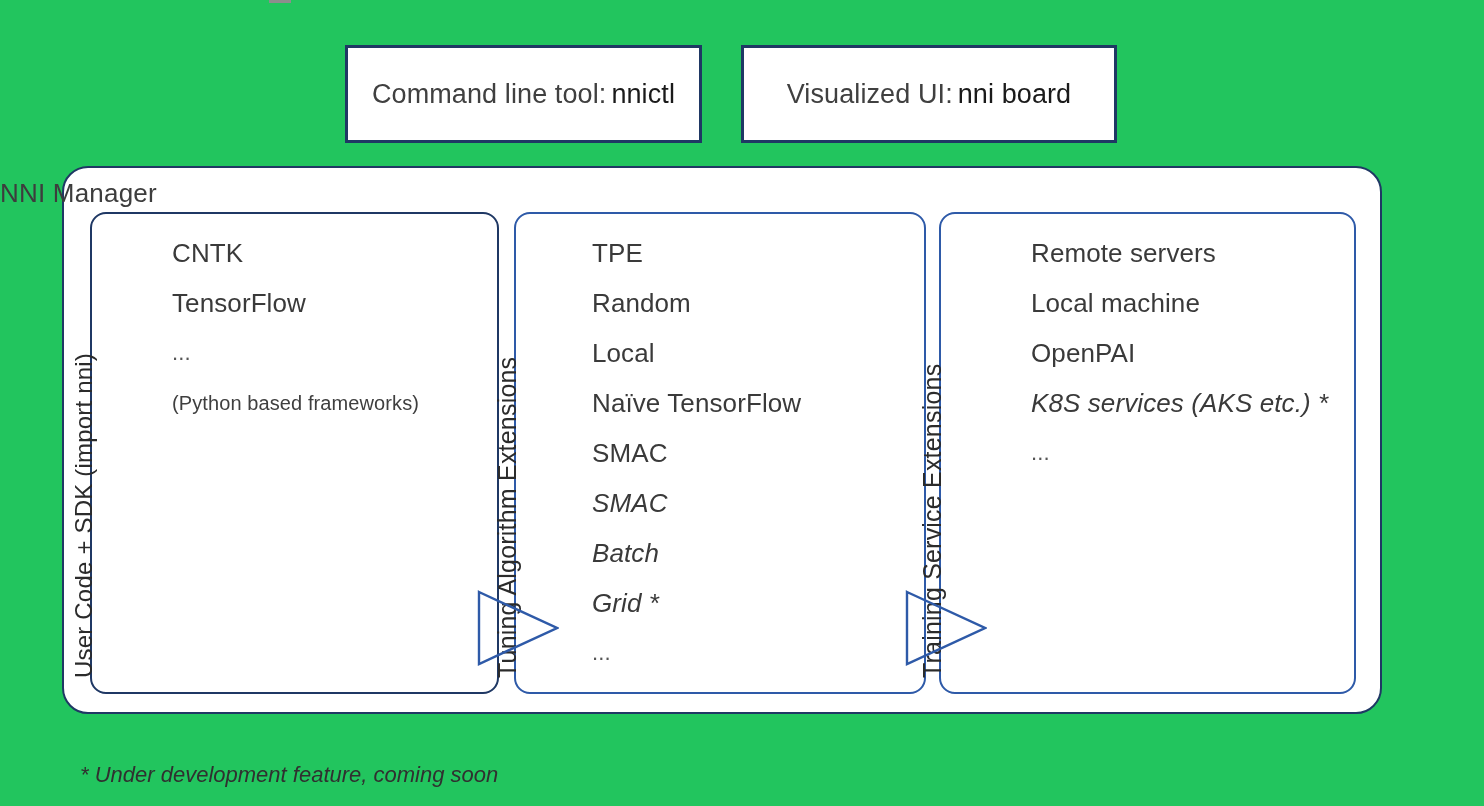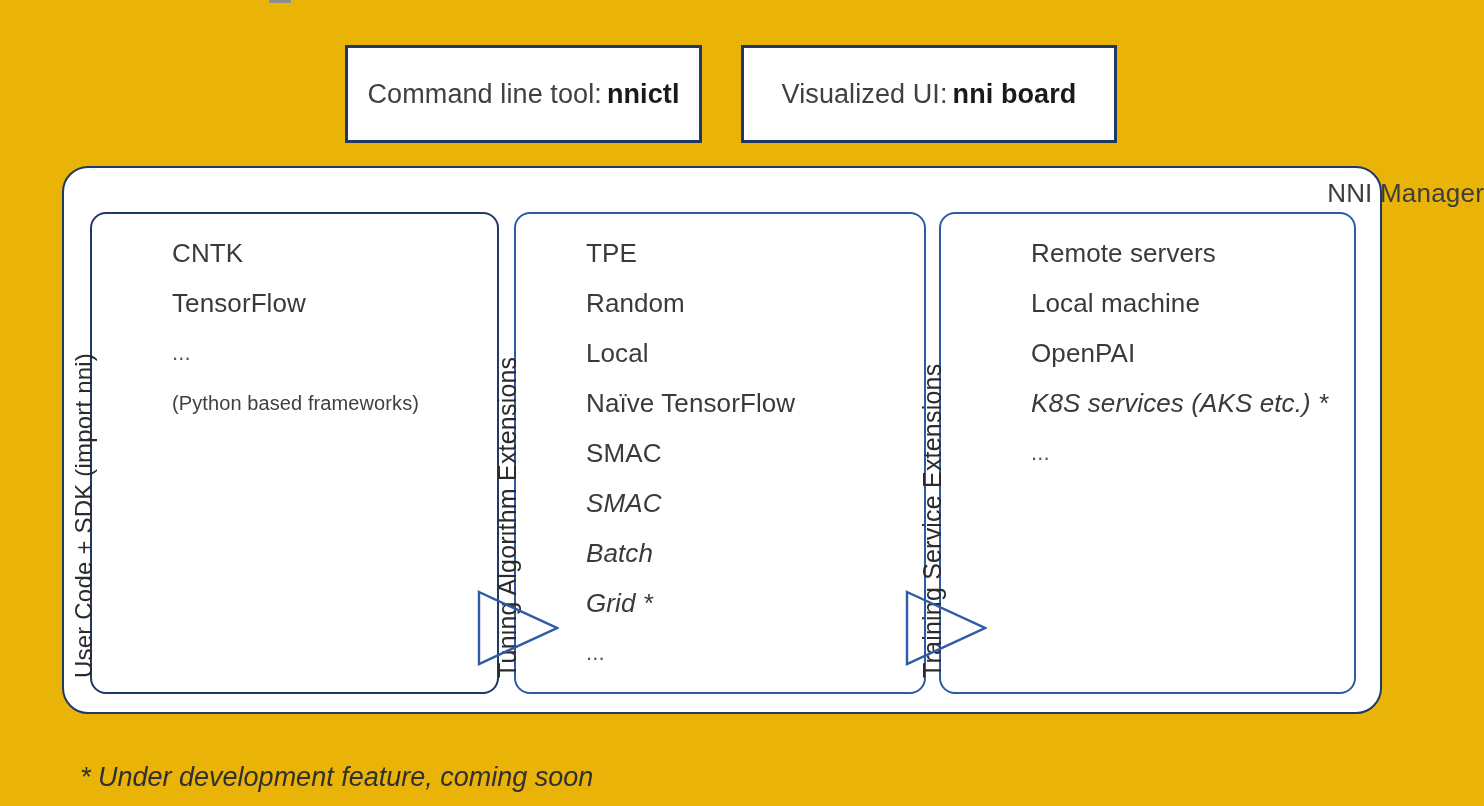--- a/index.html
+++ b/index.html
@@ -9,40 +9,40 @@
     background: #ffffff;
   }
   body {
     font-family: "Liberation Sans", sans-serif;
     color: #262626;
   }
   #canvas {
     position: relative;
     width: 1484px;
     height: 806px;
-    background: #eab308;
+    background: #22c55e;
     overflow: hidden;
   }
 
   
   .toolbox {
     position: absolute;
     box-sizing: border-box;
     border: 3px solid #1F3864;
     background: #ffffff;
     display: flex;
     align-items: center;
     justify-content: center;
     font-size: 27px;
     color: #404040;
     letter-spacing: .1px;
     white-space: nowrap;
   }
   .toolbox .strong {
-    font-weight: bold;
+    font-weight: normal;
     color: #1a1a1a;
     margin-left: 5px;
   }
   #toolbox-cli  { left: 345px; top: 45px;  width: 357px; height: 98px; }
   #toolbox-ui   { left: 741px; top: 45px;  width: 376px; height: 98px; }
 
   
   #manager-outer {
     position: absolute;
     left: 62px;
@@ -52,21 +52,21 @@
     box-sizing: border-box;
     border: 2.5px solid #1F3864;
     border-radius: 26px;
     background: #ffffff;
   }
   #manager-title {
     position: absolute;
     left: 0;
     top: 178px;
     width: 1484px;
-    text-align: right;
+    text-align: left;
     font-size: 26px;
     color: #3d3d3d;
     letter-spacing: .2px;
   }
 
   
   .panel {
     position: absolute;
     box-sizing: border-box;
     border: 2.2px solid #2E5AA8;
@@ -92,21 +92,21 @@
   }
   #panel-user .panel-vlabel { font-size: 24px; }
 
   .panel-list {
     position: absolute;
     left: 82px;
     top: 14px;
     right: 10px;
   }
   #panel-user .panel-list     { left: 80px;  top: 14px; }
-  #panel-tuning .panel-list   { left: 70px;  top: 14px; }
+  #panel-tuning .panel-list   { left: 76px;  top: 14px; }
   #panel-training .panel-list { left: 90px;  top: 14px; }
 
   .panel-item {
     font-size: 26px;
     line-height: 50px;
     height: 50px;
     color: #3a3a3a;
     white-space: nowrap;
     letter-spacing: .1px;
   }
@@ -122,21 +122,21 @@
     height: 76px;
   }
   #arrow-1 { left: 477px; }
   #arrow-2 { left: 905px; }
 
   
   #footnote {
     position: absolute;
     left: 80px;
     top: 762px;
-    font-size: 27px;
+    font-size: 22px;
     font-style: italic;
     color: #303030;
     white-space: nowrap;
   }
 
   
   #top-artifact {
     position: absolute;
     left: 269px;
     top: 0px;

